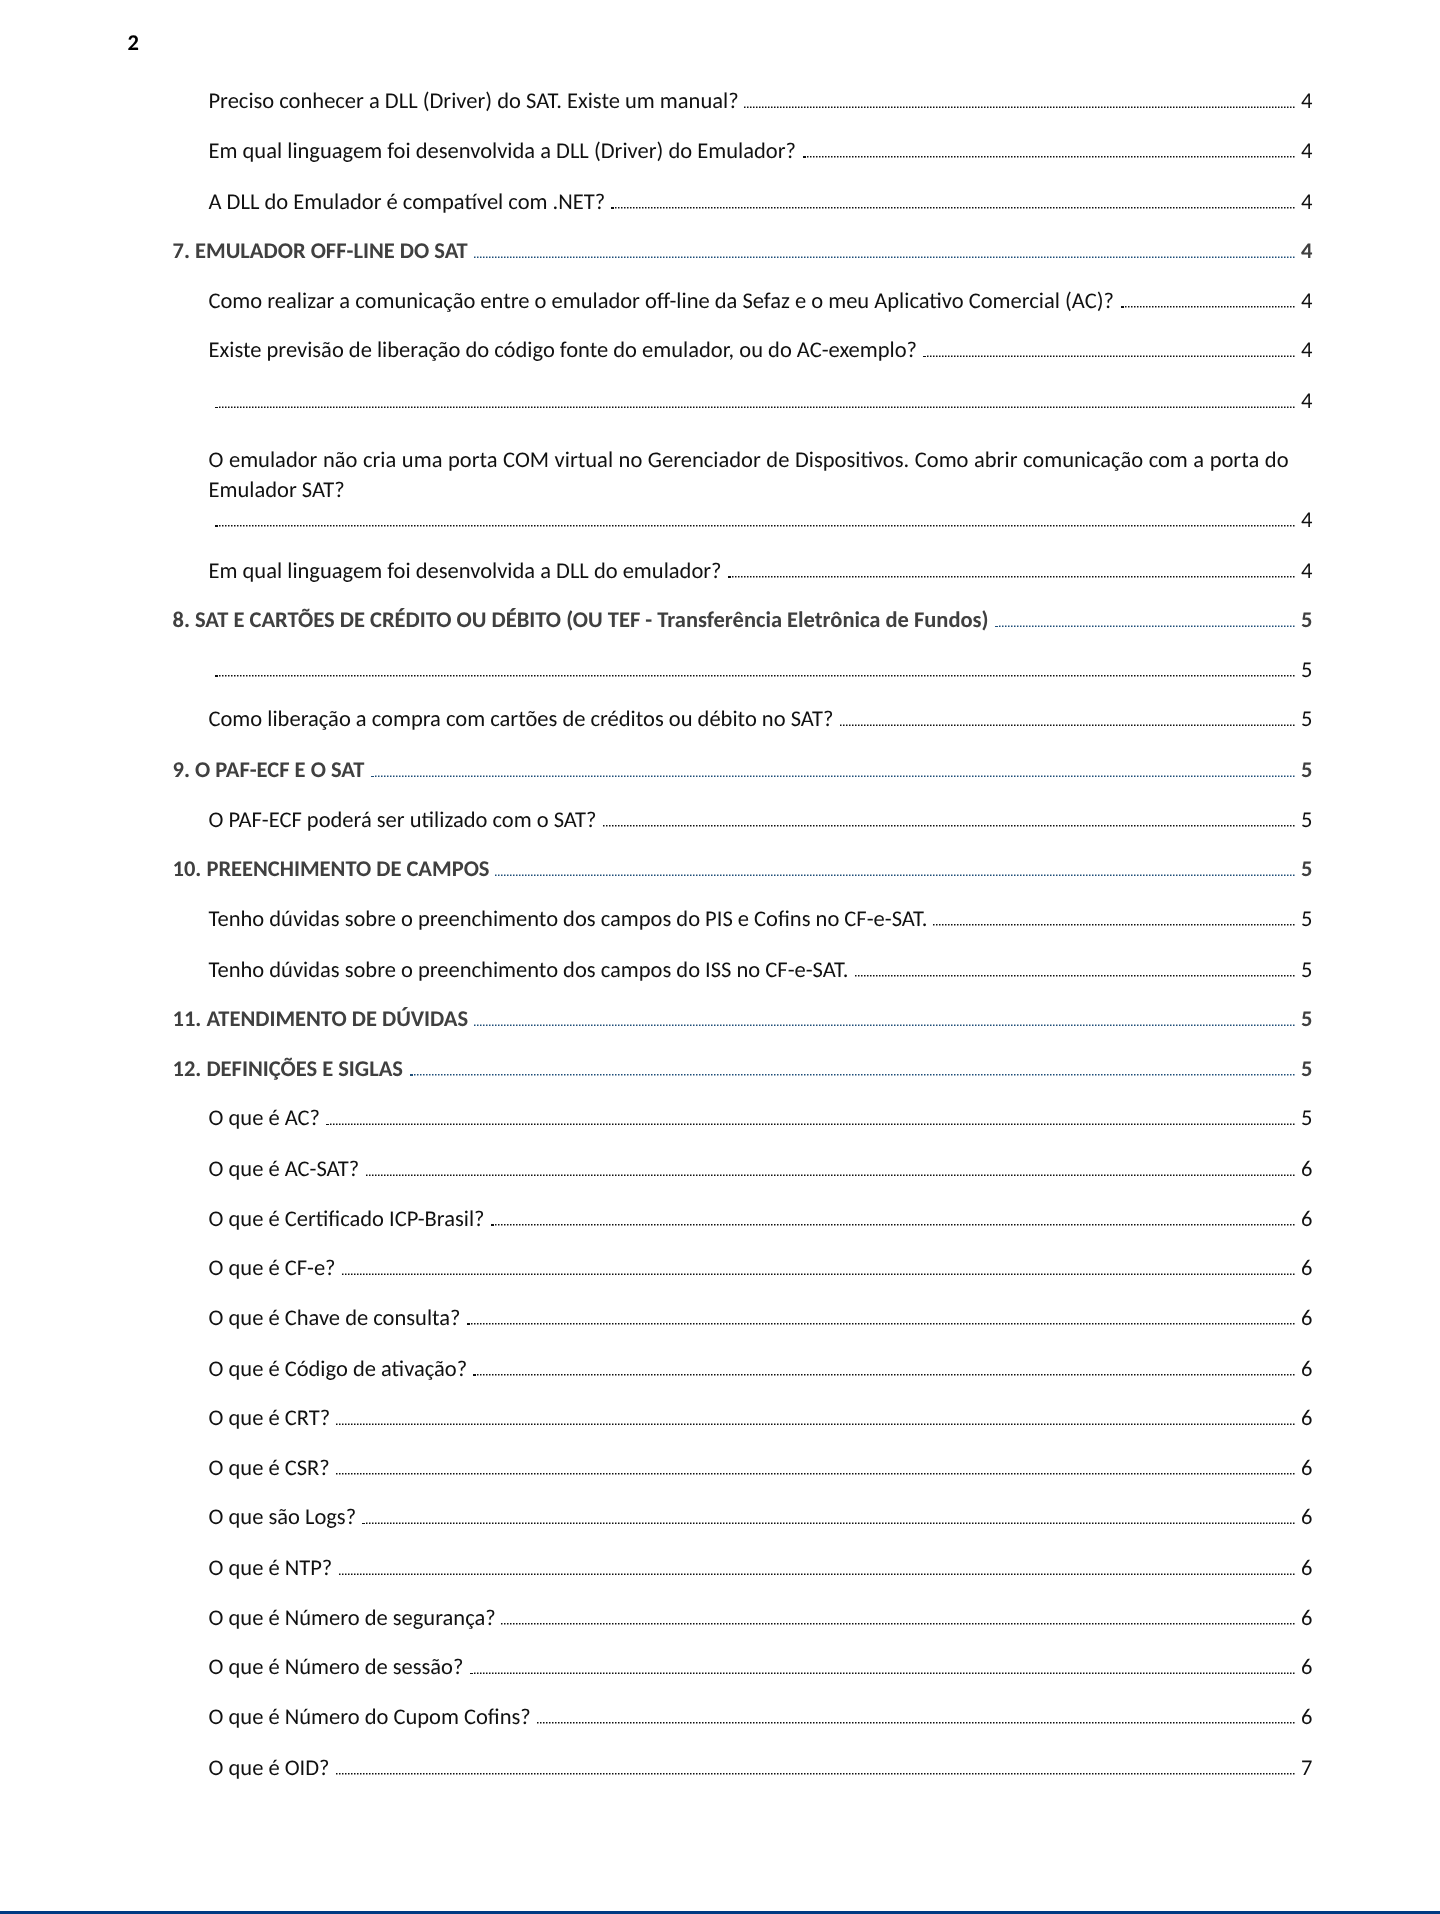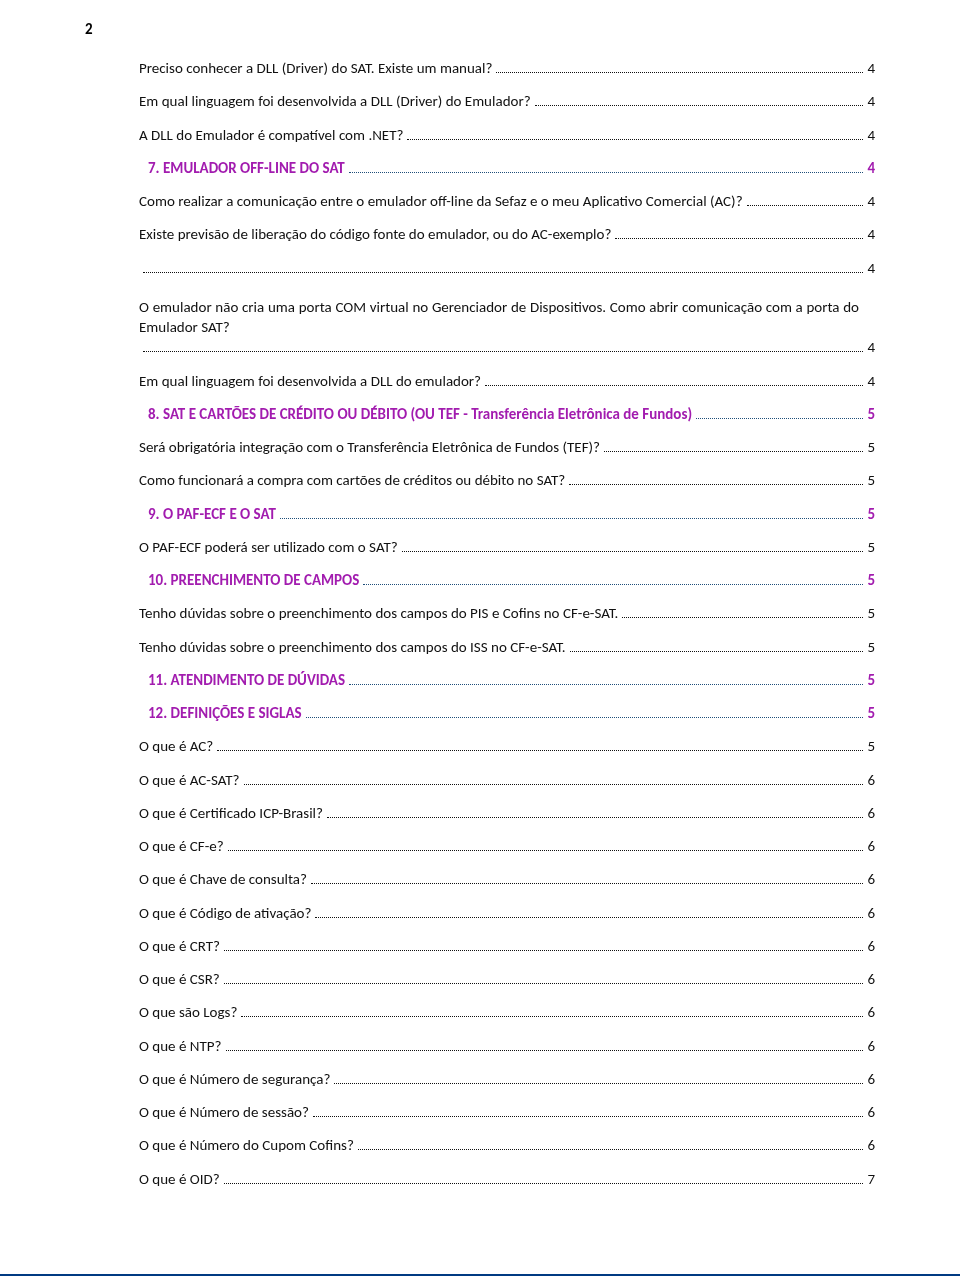--- a/index.html
+++ b/index.html
@@ -1,21 +1,21 @@
 <!DOCTYPE html>
 <html><head>
 <meta charset="utf-8">
 <style>
   * { box-sizing: border-box; margin: 0; padding: 0; }
   html, body { width: 960px; background: #fff; font-family: Calibri, "Segoe UI", Arial, sans-serif; }
   body { min-height: 1276px; position: relative; }
   .page { padding: 20px 85px 120px 115px; }
   .page-number { font-weight: 700; font-size: 15px; margin-left: -30px; margin-bottom: 20px; }
   .toc-line { display: flex; align-items: baseline; font-size: 15px; line-height: 1.35; margin-bottom: 13px; }
-  .toc-line.section { font-weight: 700; color: #a21caf; margin-left: 33px; }
+  .toc-line.section { font-weight: 700; color: #404040; }
   .toc-line.entry { color: #111; }
   .toc-line.indent-1 { padding-left: 24px; }
   .toc-line .text { flex: 0 0 auto; max-width: 720px; }
   .toc-line .leader {
     flex: 1 1 auto;
     border-bottom: 1.6px dotted #111;
     margin: 0 4px 3px 4px;
     height: 0.9em;
     min-width: 6px;
   }
@@ -80,26 +80,25 @@
         <span class="text">Em qual linguagem foi desenvolvida a DLL do emulador?</span>
         <span class="leader"></span>
         <span class="pnum">4</span>
       </div>
       <div class="toc-line section">
         <span class="text">8.    SAT E CARTÕES DE CRÉDITO OU DÉBITO (OU TEF - Transferência Eletrônica de Fundos)</span>
         <span class="leader"></span>
         <span class="pnum">5</span>
       </div>
       <div class="toc-line entry indent-1">
-        <span class="text">Será obrigatória integração com o Transferência Eletrônica de Fundos (TEF)?</span>
-        <span class="leader"></span>
-        <span class="pnum">5</span>
-      </div>
-      <div class="toc-line entry indent-1">
-        <span class="text">Como funcionará a compra com cartões de créditos ou débito no SAT?</span>
+        <span class="leader"></span>
+        <span class="pnum">5</span>
+      </div>
+      <div class="toc-line entry indent-1">
+        <span class="text">Como liberação a compra com cartões de créditos ou débito no SAT?</span>
         <span class="leader"></span>
         <span class="pnum">5</span>
       </div>
       <div class="toc-line section">
         <span class="text">9.    O PAF-ECF E O SAT</span>
         <span class="leader"></span>
         <span class="pnum">5</span>
       </div>
       <div class="toc-line entry indent-1">
         <span class="text">O PAF-ECF poderá ser utilizado com o SAT?</span>

